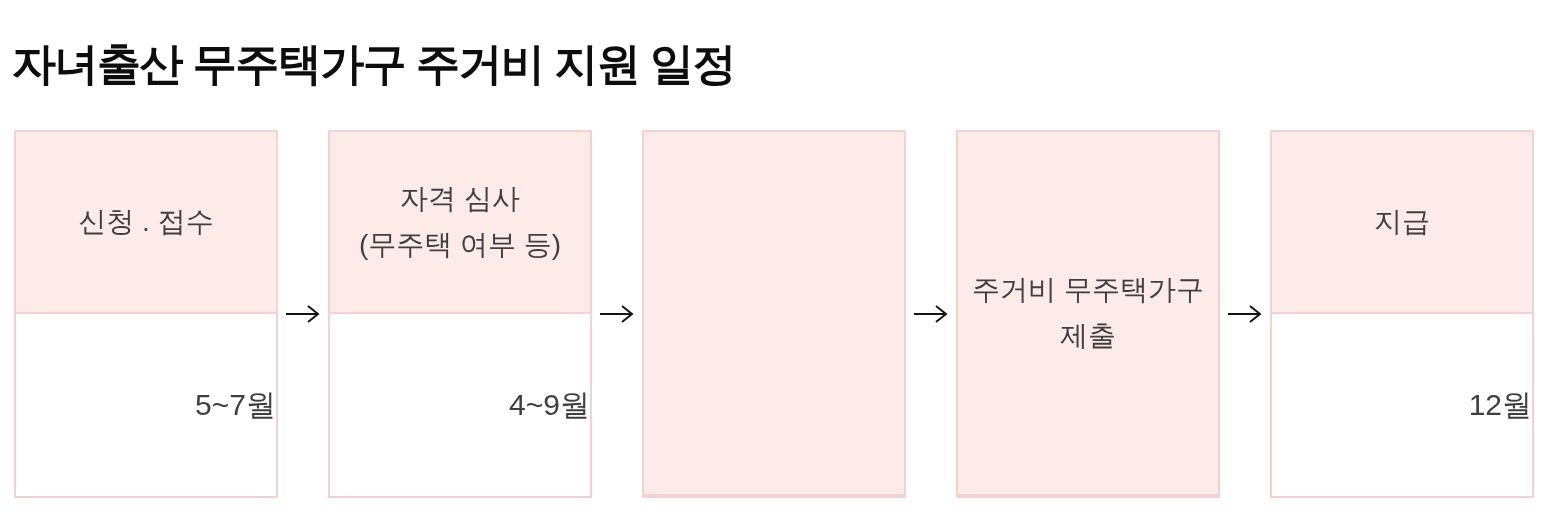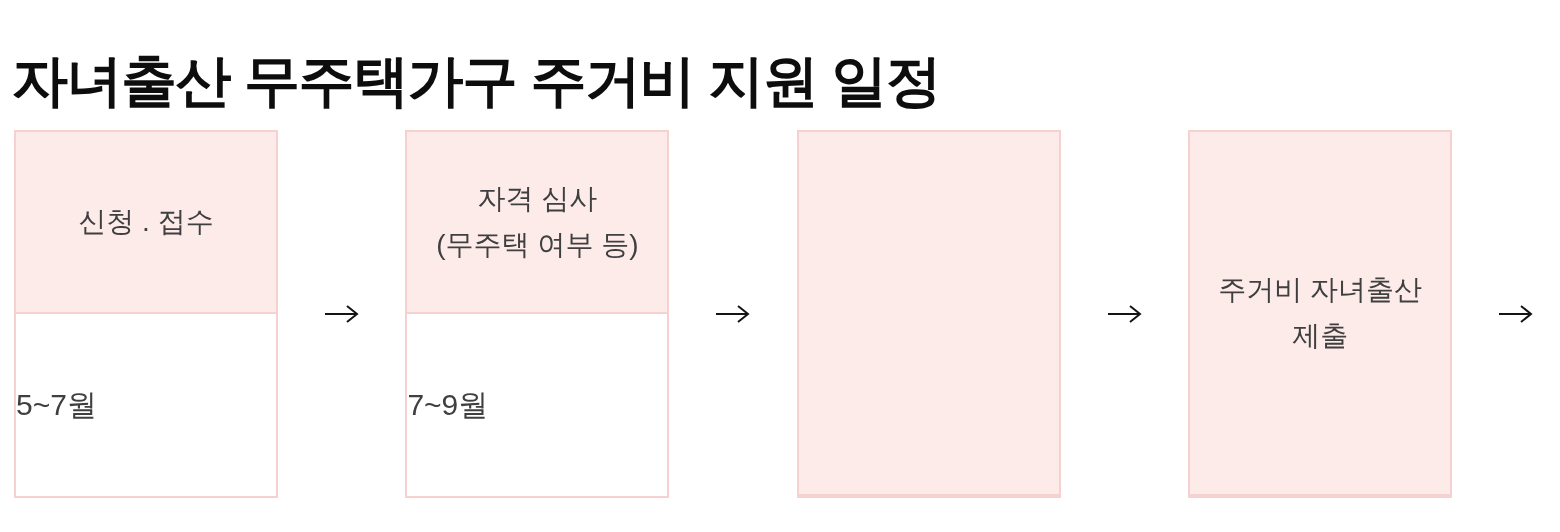--- a/index.html
+++ b/index.html
@@ -20,21 +20,21 @@
     height: 532px;
     background: var(--page-bg);
     font-family: "Liberation Sans", "DejaVu Sans", sans-serif;
     position: relative;
     overflow: hidden;
   }
   .page-title {
     position: absolute;
     left: 12px;
     top: 6px;
-    font-size: 56px;
+    font-size: 44px;
     font-weight: 800;
     letter-spacing: -1.5px;
     color: var(--title-text);
     white-space: nowrap;
   }
   .flow {
     position: absolute;
     left: 14px;
     top: 130px;
     width: 1520px;
@@ -64,21 +64,21 @@
     line-height: 46px;
     color: var(--label-text);
     white-space: nowrap;
     text-align: center;
   }
   .label-line:empty { display: none; }
   .step-bottom {
     flex: 1 1 50%;
     background: #ffffff;
     display: flex;
-    justify-content: flex-start;
+    justify-content: flex-end;
     align-items: center;
   }
   .period {
     font-size: 30px;
     color: var(--label-text);
     white-space: nowrap;
   }
   .arrow {
     align-self: center;
     display: flex;
@@ -111,21 +111,21 @@
       <path d="M23 3 L33 11 L23 19" fill="none" stroke="currentColor" stroke-width="2"></path>
     </svg>
   </div>
 
   <div class="step">
     <div class="step-top">
       <div class="label-line">자격 심사</div>
       <div class="label-line">(무주택 여부 등)</div>
     </div>
     <div class="step-bottom">
-      <span class="period">7~9월</span>
+      <span class="period">4~9월</span>
     </div>
   </div>
 
   <div class="arrow">
     <svg width="36" height="22" viewBox="0 0 36 22" aria-hidden="true">
       <line x1="1" y1="11" x2="32" y2="11" stroke="currentColor" stroke-width="2"></line>
       <path d="M23 3 L33 11 L23 19" fill="none" stroke="currentColor" stroke-width="2"></path>
     </svg>
   </div>
 
@@ -136,26 +136,35 @@
 
   <div class="arrow">
     <svg width="36" height="22" viewBox="0 0 36 22" aria-hidden="true">
       <line x1="1" y1="11" x2="32" y2="11" stroke="currentColor" stroke-width="2"></line>
       <path d="M23 3 L33 11 L23 19" fill="none" stroke="currentColor" stroke-width="2"></path>
     </svg>
   </div>
 
   <div class="step">
     <div class="step-top">
-      <div class="label-line">주거비 자녀출산</div>
+      <div class="label-line">주거비 무주택가구</div>
       <div class="label-line">제출</div>
     </div>
   </div>
 
   <div class="arrow">
     <svg width="36" height="22" viewBox="0 0 36 22" aria-hidden="true">
       <line x1="1" y1="11" x2="32" y2="11" stroke="currentColor" stroke-width="2"></line>
       <path d="M23 3 L33 11 L23 19" fill="none" stroke="currentColor" stroke-width="2"></path>
     </svg>
   </div>
 
+  <div class="step">
+    <div class="step-top">
+      <div class="label-line">지급</div>
+
+    </div>
+    <div class="step-bottom">
+      <span class="period">12월</span>
+    </div>
+  </div>
 
 </div>
 
 </body></html>

